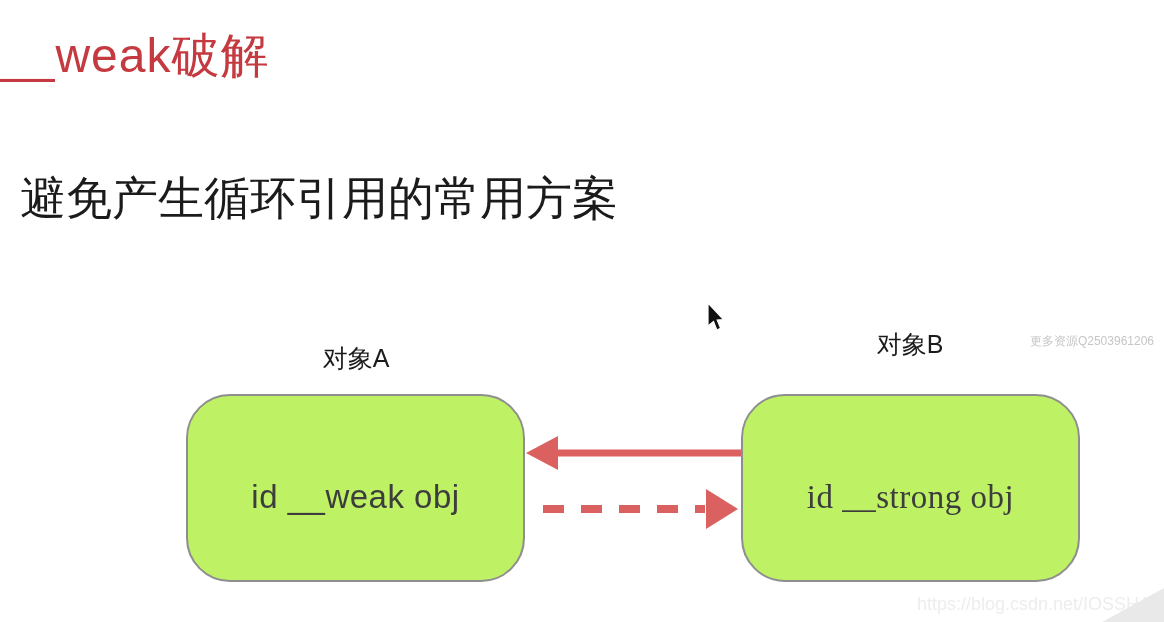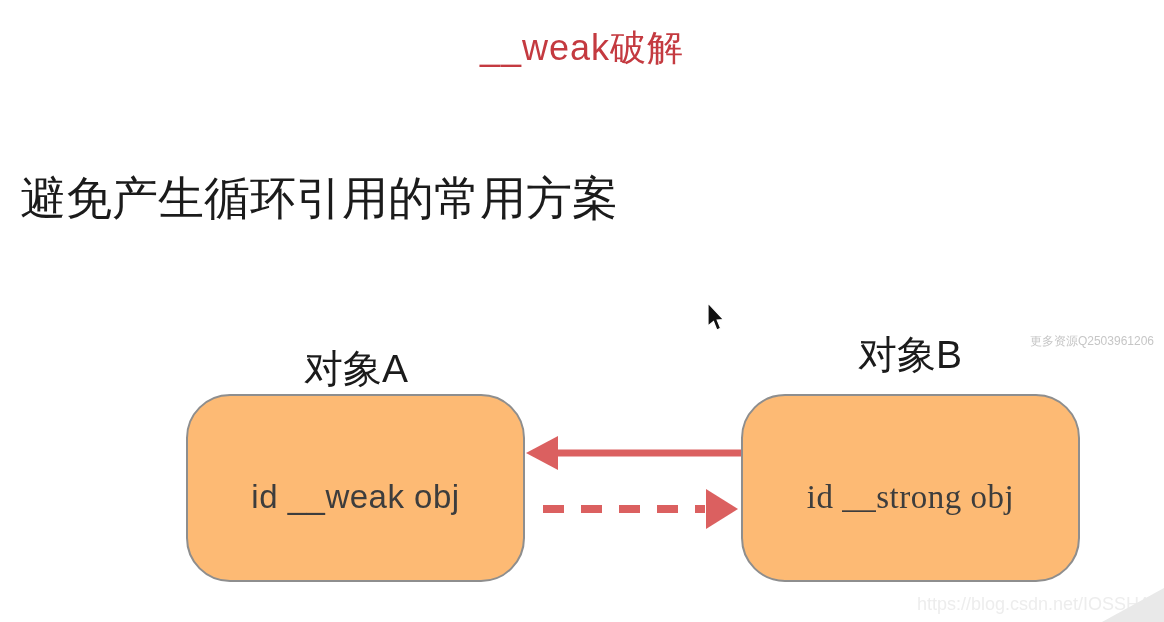--- a/index.html
+++ b/index.html
@@ -14,49 +14,49 @@
   *{margin:0;padding:0;box-sizing:border-box;}
   html,body{width:1164px;height:622px;overflow:hidden;}
   body{
     position:relative;
     background:#ffffff;
     font-family:"Liberation Sans","DejaVu Sans",sans-serif;
   }
   .slide-title{
     position:absolute;
     top:24px;left:0;width:100%;
-    text-align:center;
-    font-size:36px;
+    text-align:left;
+    font-size:48px;
     font-weight:500;
     letter-spacing:1px;
     color:var(--title-red);
   }
   .slide-subtitle{
     position:absolute;
     top:168px;left:20px;
     font-size:46px;
     font-weight:500;
     color:var(--label-text);
   }
   .node-label{
     position:absolute;
     width:340px;
     text-align:center;
-    font-size:39px;
+    font-size:25px;
     color:var(--label-text);
   }
   .node-label.a{left:186px;top:342px;}
   .node-label.b{left:740px;top:328px;}
   .node-box{
     position:absolute;
     width:339px;height:188px;
     top:394px;
     border:2px solid var(--box-border);
     border-radius:44px;
-    background:#fdba74;
+    background:#bef264;
     display:flex;
     align-items:center;
     justify-content:center;
   }
   .node-box.a{left:186px;}
   .node-box.b{left:741px;font-family:Liberation Serif, serif;}
   .node-member{
     font-size:33px;
     color:var(--box-text);
     letter-spacing:0.5px;

